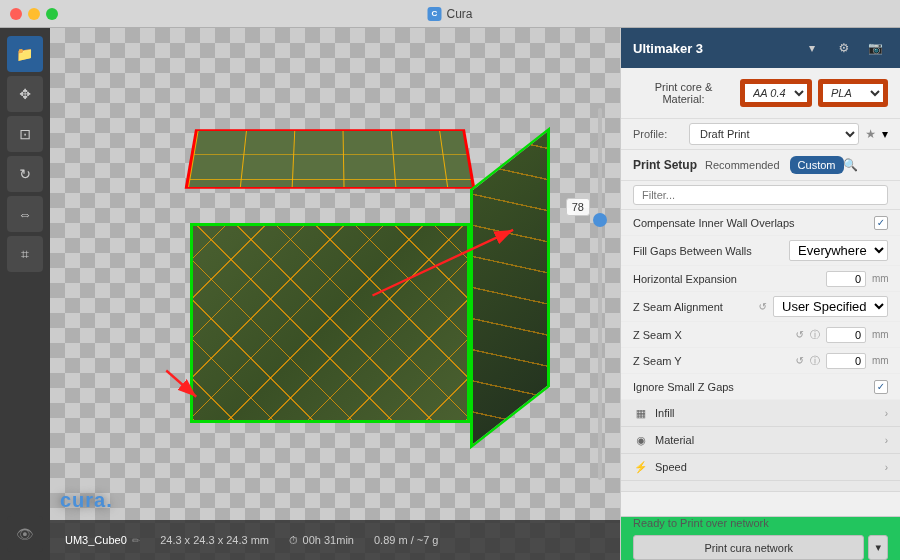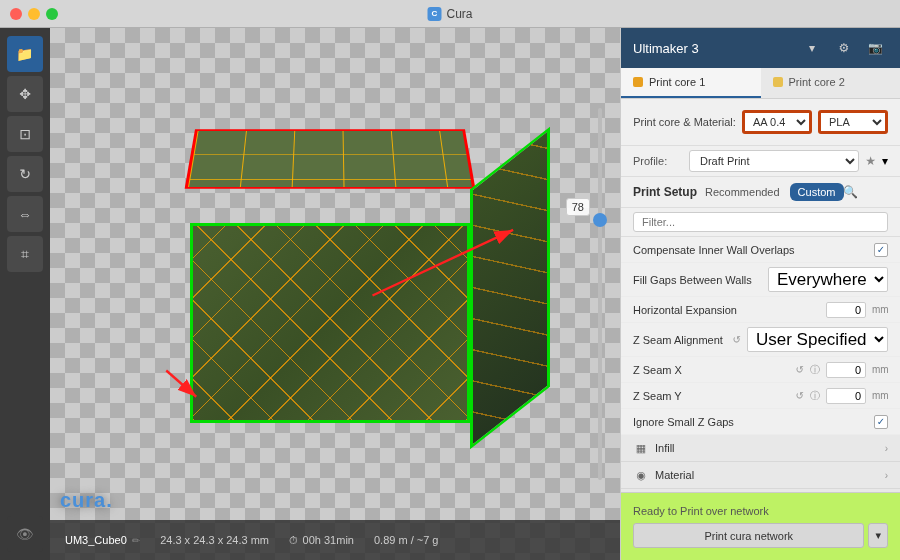--- a/index.html
+++ b/index.html
@@ -228,21 +228,21 @@
     .panel-header {
       background: #2a4a6a;
       color: #fff;
       padding: 8px 12px;
       display: flex;
       align-items: center;
       justify-content: space-between;
     }
     .panel-header-title {
       font-size: 13px;
-      font-weight: 400;
+      font-weight: 700;
     }
     .panel-header-actions {
       display: flex;
       gap: 8px;
     }
     .header-icon-btn {
       width: 24px;
       height: 24px;
       display: flex;
       align-items: center;
@@ -295,26 +295,27 @@
       gap: 6px;
     }
     .settings-label {
       flex: 1;
       font-size: 11px;
       color: #444;
       text-align: center;
     }
     .settings-select {
       background: #fff;
-      border: 3px solid #c2410c;
+      border: 5px solid #c2410c;
       border-radius: 3px;
       padding: 2px 4px;
       font-size: 11px;
       color: #333;
       min-width: 70px;
+      font-style: italic;
     }
 
     
     .profile-row {
       display: flex;
       align-items: center;
       padding: 4px 12px;
       border-bottom: 1px solid #ddd;
       gap: 6px;
     }
@@ -431,21 +432,21 @@
     .setting-unit {
       font-size: 10px;
       color: #888;
       width: 16px;
     }
     .setting-dropdown {
       min-width: 90px;
       border: 1px solid #ccc;
       border-radius: 2px;
       padding: 1px 4px;
-      font-size: 17px;
+      font-size: 13px;
       background: #fff;
     }
     .setting-reset-icon {
       color: #999;
       font-size: 10px;
       cursor: pointer;
     }
     .setting-info-icon {
       color: #999;
       font-size: 10px;
@@ -478,22 +479,22 @@
       color: #333;
     }
     .section-chevron {
       color: #999;
       font-size: 10px;
     }
 
     
     .panel-bottom {
       border-top: 1px solid #ccc;
-      padding: 12px 12px;
-      background: #bef264;
+      padding: 0 12px;
+      background: #22c55e;
     }
     .ready-text {
       font-size: 11px;
       color: #555;
       margin-bottom: 6px;
     }
     .print-btn-row {
       display: flex;
       gap: 4px;
     }
@@ -618,30 +619,20 @@
 
     <div class="panel-header">
       <span class="panel-header-title">Ultimaker 3</span>
       <div class="panel-header-actions">
         <div class="header-icon-btn">▾</div>
         <div class="header-icon-btn">⚙</div>
         <div class="header-icon-btn">📷</div>
       </div>
     </div>
 
-    <div class="print-cores">
-      <div class="print-core-tab active">
-        <div class="core-color-dot core-dot-1"></div>
-        <span>Print core 1</span>
-      </div>
-      <div class="print-core-tab">
-        <div class="core-color-dot core-dot-2"></div>
-        <span>Print core 2</span>
-      </div>
-    </div>
 
     <div class="settings-section">
       <div class="settings-row">
         <span class="settings-label">Print core &amp; Material:</span>
         <select class="settings-select">
           <option>AA 0.4</option>
         </select>
         <select class="settings-select">
           <option>PLA</option>
         </select>

